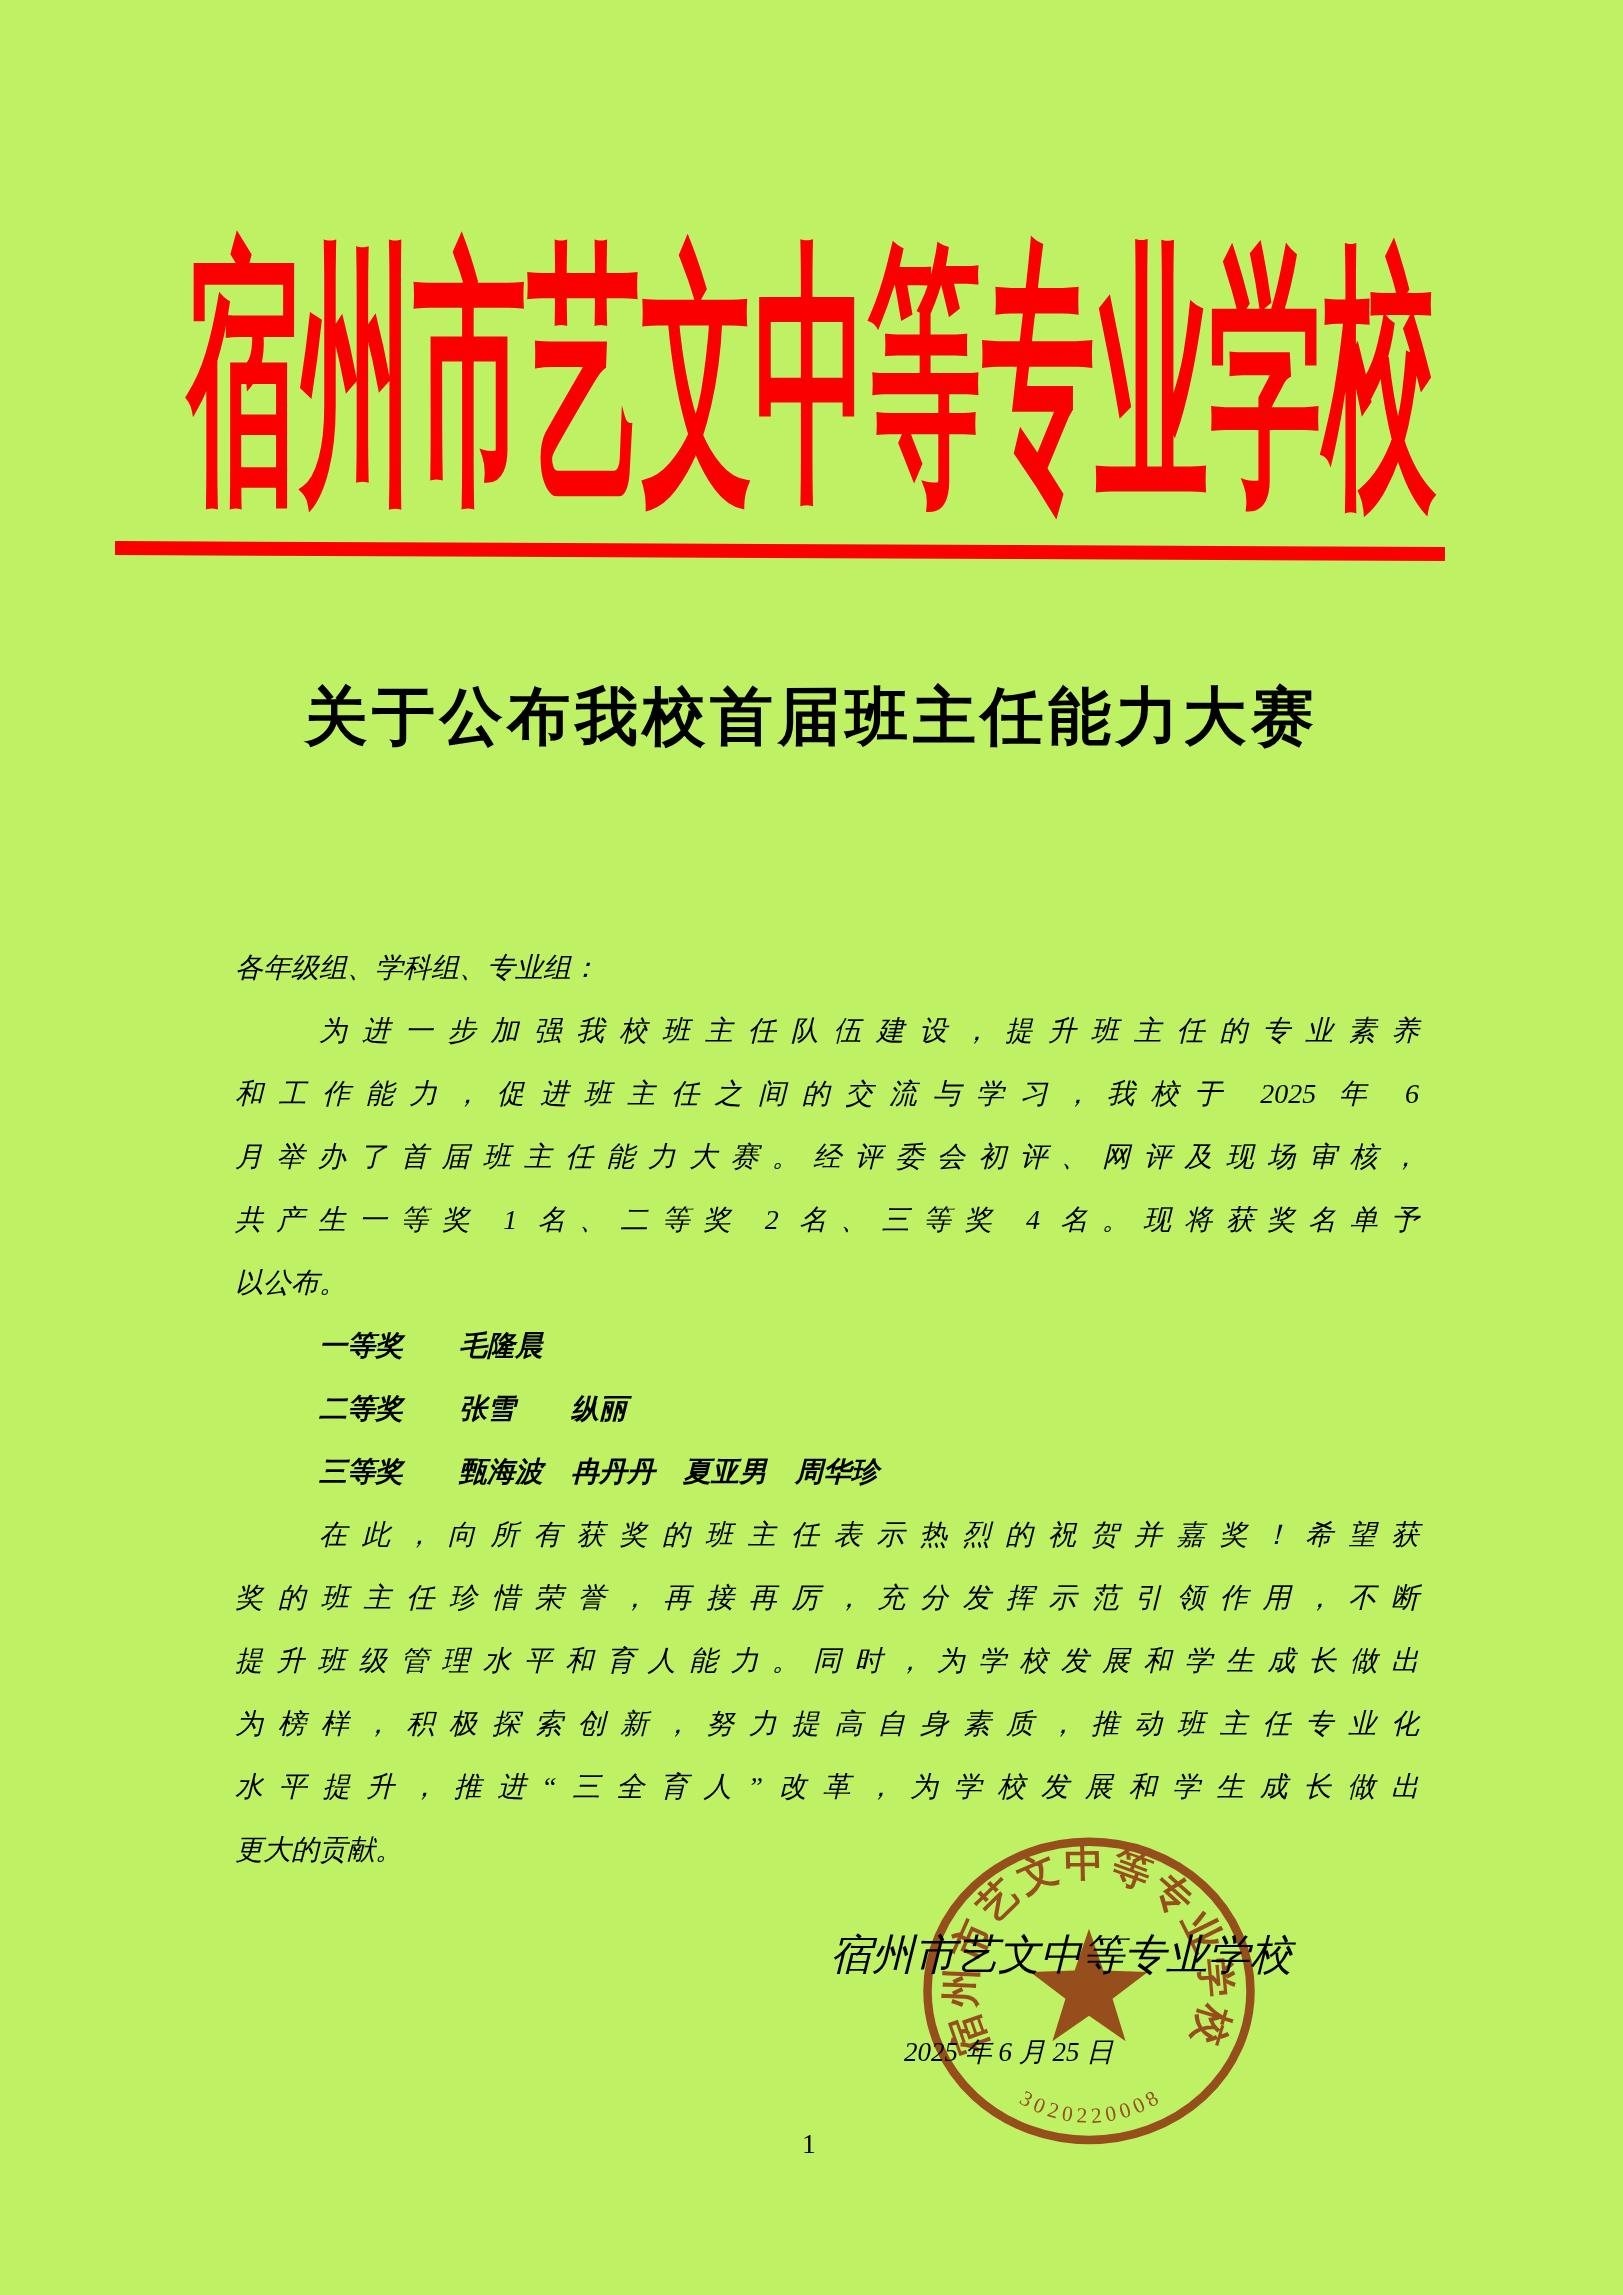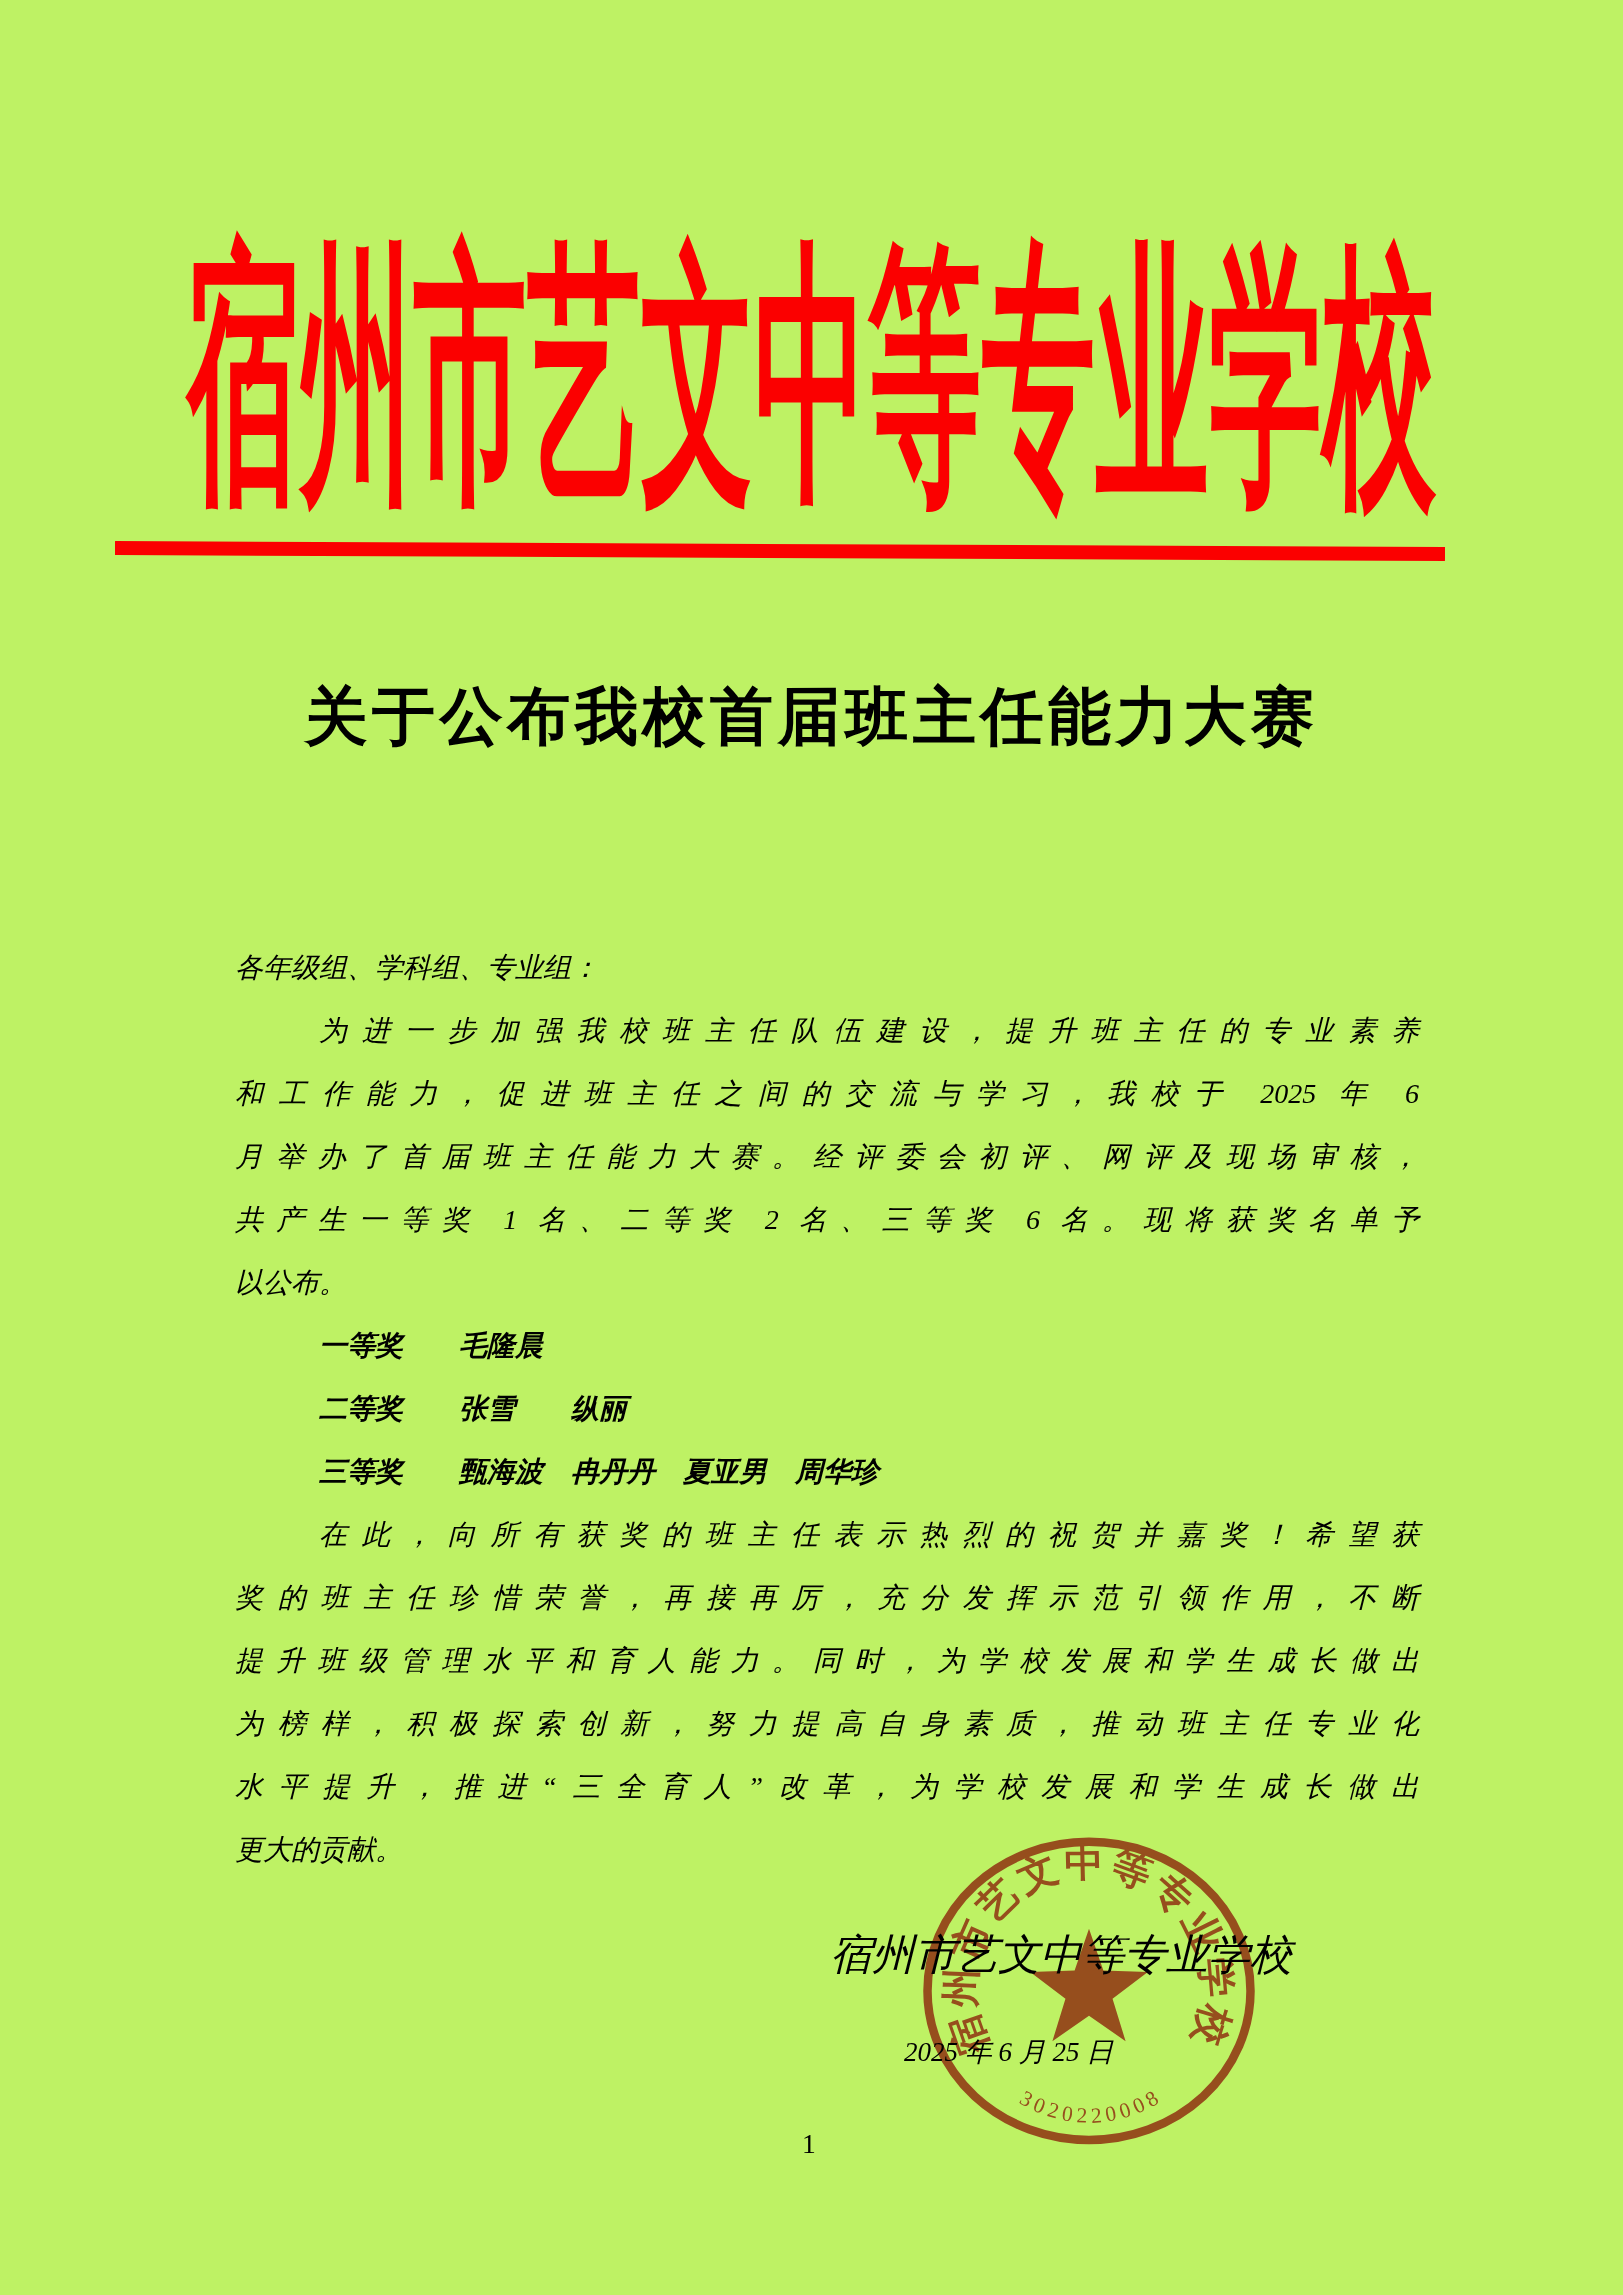--- a/index.html
+++ b/index.html
@@ -107,21 +107,21 @@
 
   <div class="doc-title">
     <div>关于公布我校首届班主任能力大赛</div>
   </div>
 
   <div class="body-text">
     <div class="line">各年级组、学科组、专业组：</div>
     <div class="line indent fill">为进一步加强我校班主任队伍建设，提升班主任的专业素养</div>
     <div class="line fill">和工作能力，促进班主任之间的交流与学习，我校于 2025 年 6</div>
     <div class="line fill">月举办了首届班主任能力大赛。经评委会初评、网评及现场审核，</div>
-    <div class="line fill">共产生一等奖 1 名、二等奖 2 名、三等奖 6 名。现将获奖名单予</div>
+    <div class="line fill">共产生一等奖 1 名、二等奖 2 名、三等奖 4 名。现将获奖名单予</div>
     <div class="line">以公布。</div>
     <div class="line indent bold">一等奖　　毛隆晨</div>
     <div class="line indent bold">二等奖　　张雪　　纵丽</div>
     <div class="line indent bold">三等奖　　甄海波　冉丹丹　夏亚男　周华珍</div>
     <div class="line indent fill">在此，向所有获奖的班主任表示热烈的祝贺并嘉奖！希望获</div>
     <div class="line fill">奖的班主任珍惜荣誉，再接再厉，充分发挥示范引领作用，不断</div>
     <div class="line fill">提升班级管理水平和育人能力。同时，为学校发展和学生成长做出</div>
     <div class="line fill">为榜样，积极探索创新，努力提高自身素质，推动班主任专业化</div>
     <div class="line fill">水平提升，推进“三全育人”改革，为学校发展和学生成长做出</div>
     <div class="line">更大的贡献。</div>

